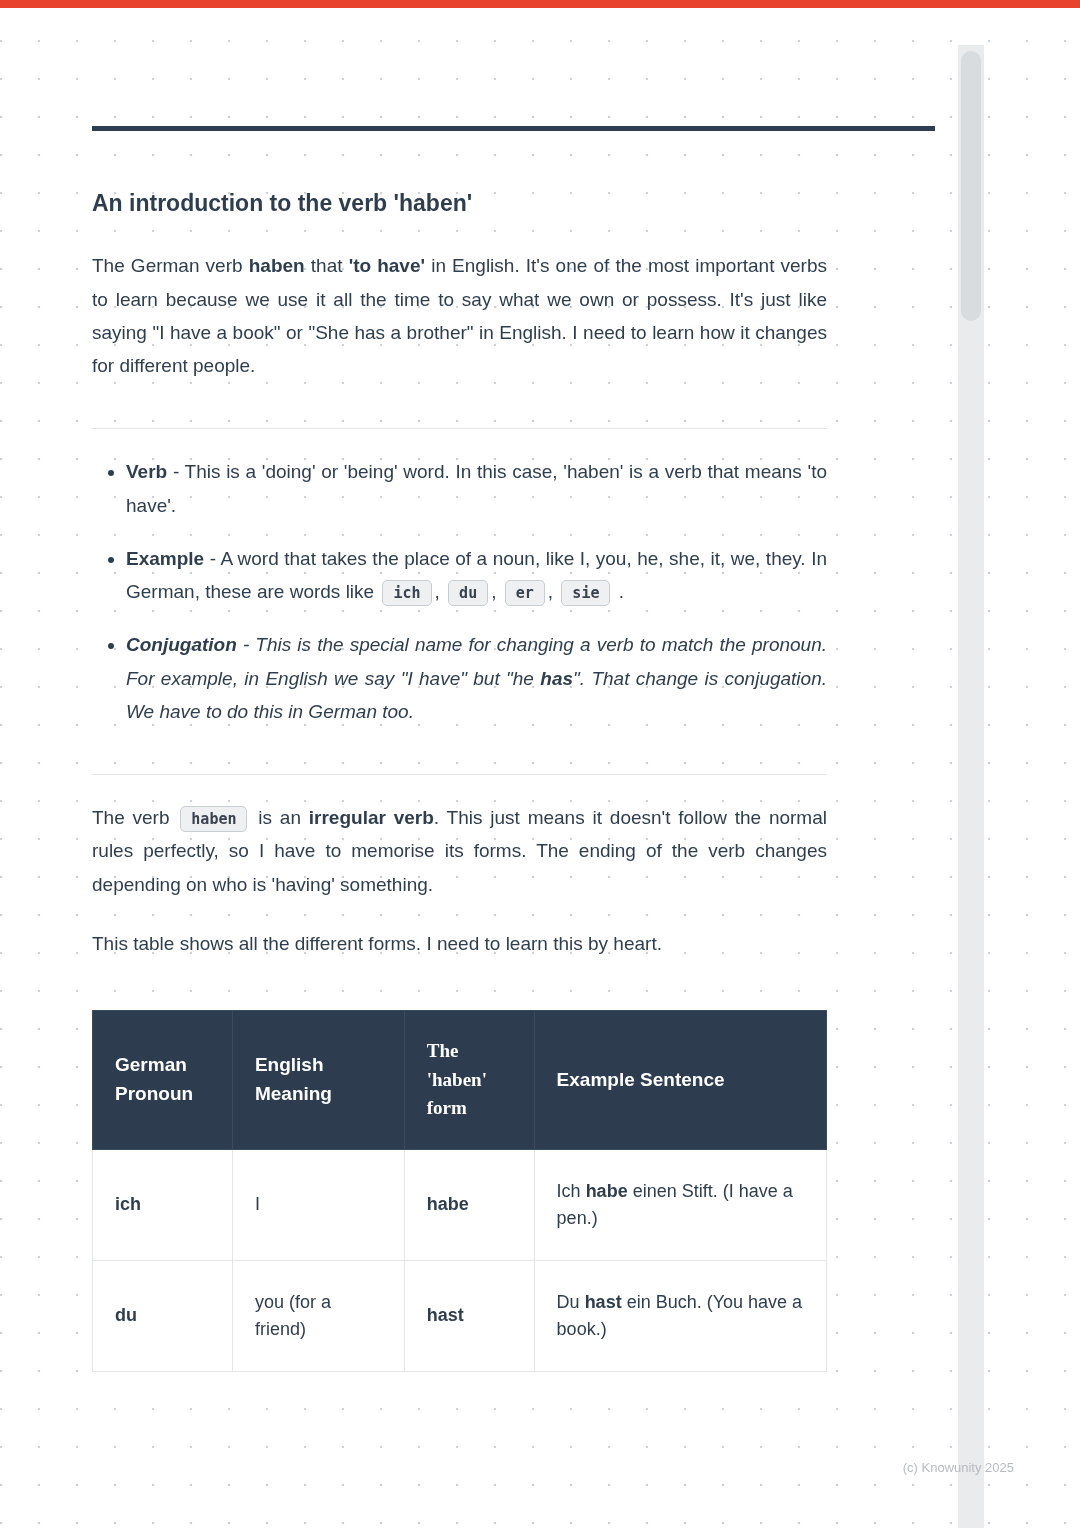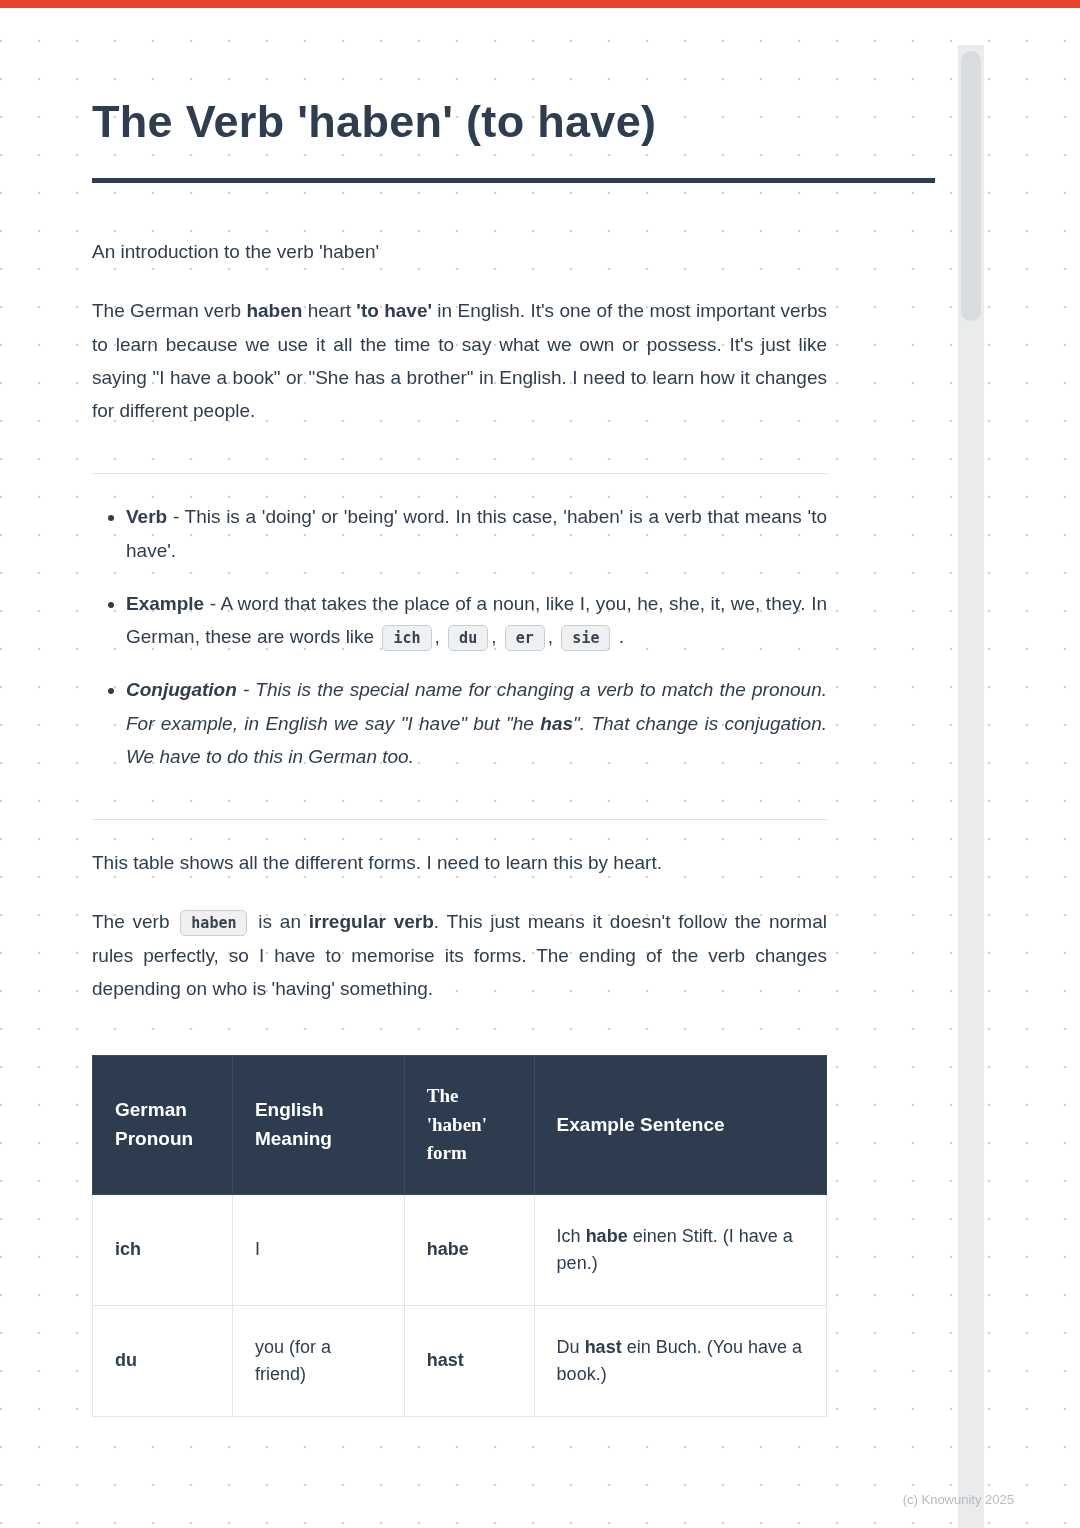--- a/index.html
+++ b/index.html
@@ -51,22 +51,22 @@
     margin-top: 30px;
     background: var(--heading, #2e3d4f);
   }
   .content {
     width: 735px;
     font-size: 19px;
     line-height: 1.75;
   }
   .section-heading {
     margin: 52px 0 0;
-    font-size: 19px;
-    font-weight: 400;
+    font-size: 23px;
+    font-weight: 700;
   }
   p.body {
     margin: 26px 0 0;
     text-align: justify;
   }
   .divider {
     border: none;
     border-top: 1px solid #e2e5e8;
     margin: 46px 0 0;
   }
@@ -117,58 +117,57 @@
     border: 1px solid #e3e6e9;
     vertical-align: middle;
     padding: 28px 22px;
   }
   .col-pronoun { width: 140px; margin-top: 40px; }
   .col-meaning { width: 172px; margin-top: 16px; }
   .col-form    { width: 130px; font-family: Liberation Serif, serif; }
   .col-example { width: 293px; }
   .copyright {
     position: absolute;
-    top: 1492px;
+    top: 1460px;
     right: 66px;
     font-size: 13px;
     color: #b6bbc1;
     z-index: 6;
   }
 </style>
 </head>
 <body>
 
 <div class="top-bar"></div>
 
 <div class="scroll-track">
   <div class="scroll-thumb"></div>
 </div>
 
 <div class="page">
 
-  <h1 class="title">The Verb 'haben' (to have)</h1>
   <div class="title-rule"></div>
 
   <div class="content">
 
     <p class="section-heading">An introduction to the verb 'haben'</p>
-    <p class="body"><span>The German verb </span><span class="b">haben</span><span> heart </span><span class="b">'to have'</span><span> in English. It's one of the most important verbs to learn because we use it all the time to say what we own or possess. It's just like saying "I have a book" or "She has a brother" in English. I need to learn how it changes for different people.</span></p>
+    <p class="body"><span>The German verb </span><span class="b">haben</span><span> that </span><span class="b">'to have'</span><span> in English. It's one of the most important verbs to learn because we use it all the time to say what we own or possess. It's just like saying "I have a book" or "She has a brother" in English. I need to learn how it changes for different people.</span></p>
 
     <hr class="divider">
 
     <ul class="keyword-list">
       <li><span class="b">Verb</span><span> - This is a 'doing' or 'being' word. In this case, 'haben' is a verb that means 'to have'.</span></li>
       <li><span class="b">Example</span><span> - A word that takes the place of a noun, like I, you, he, she, it, we, they. In German, these are words like </span><span class="chip">ich</span><span>, </span><span class="chip">du</span><span>, </span><span class="chip">er</span><span>, </span><span class="chip">sie</span><span> .</span></li>
       <li><span class="b">Conjugation</span><span> - This is the special name for changing a verb to match the pronoun. For example, in English we say "I have" but "he </span><span class="b">has</span><span>". That change is conjugation. We have to do this in German too.</span></li>
     </ul>
 
     <hr class="divider">
 
+    <p class="body"><span>The verb </span><span class="chip">haben</span><span> is an </span><span class="b">irregular verb</span><span>. This just means it doesn't follow the normal rules perfectly, so I have to memorise its forms. The ending of the verb changes depending on who is 'having' something.</span></p>
     <p class="body">This table shows all the different forms. I need to learn this by heart.</p>
-    <p class="body"><span>The verb </span><span class="chip">haben</span><span> is an </span><span class="b">irregular verb</span><span>. This just means it doesn't follow the normal rules perfectly, so I have to memorise its forms. The ending of the verb changes depending on who is 'having' something.</span></p>
 
     <table class="haben-table">
       <thead>
         <tr>
           <th class="col-pronoun">German Pronoun</th>
           <th class="col-meaning">English Meaning</th>
           <th class="col-form">The 'haben' form</th>
           <th class="col-example">Example Sentence</th>
         </tr>
       </thead>

